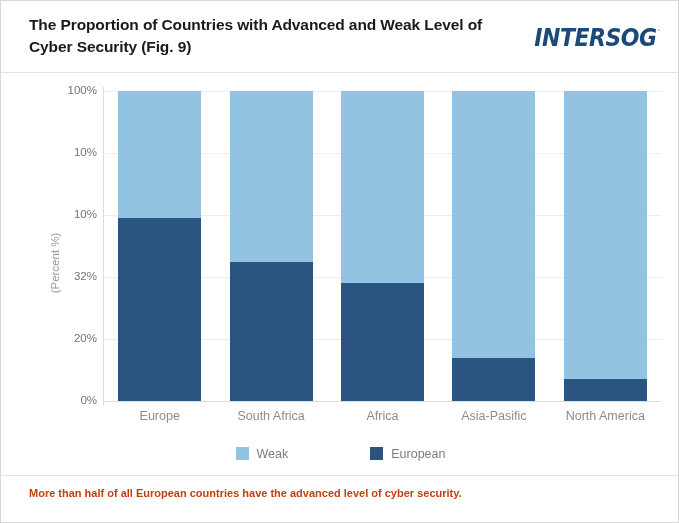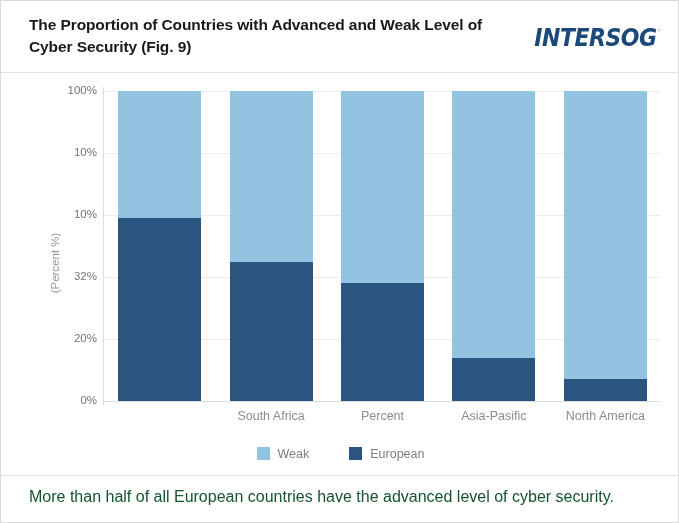--- a/index.html
+++ b/index.html
@@ -194,21 +194,21 @@
   .legend {
     position: absolute;
     left: 0;
     top: 374px;
     width: 679px;
     text-align: center;
     font-size: 0;
   }
   .legend-item {
     display: inline-block;
-    margin: 0 20px;
+    margin: 0 41px;
     font-size: 12px;
     white-space: nowrap;
   }
   .swatch {
     display: inline-block;
     width: 13px;
     height: 13px;
     vertical-align: -2px;
     margin-right: 8px;
   }
@@ -217,23 +217,24 @@
     color: #7d7d7d;
     font-size: 12.5px;
   }
 
   
   .caption {
     position: absolute;
     left: 28px;
     top: 485px;
     width: 630px;
-    font-size: 16px;
-    color: #14532d;
+    font-size: 11px;
+    color: #c2410c;
     line-height: 1.4;
+    font-weight: bold;
   }
 </style>
 </head>
 <body>
 
 <div id="page">
 
   <div class="header">
     <div class="title">The Proportion of Countries with Advanced and Weak Level of Cyber Security (Fig. 9)</div>
     <div class="logo"><span>INTERSOG</span><span class="tm">´</span></div>
@@ -279,22 +280,23 @@
           <div class="seg seg-weak" style="height: 266.6px; background: rgb(146, 195, 224);"></div>
           <div class="seg seg-adv" style="height: 43.4px; background: rgb(43, 85, 128);"></div>
         </div>
         <div class="bar-group" style="left: 459.8px;">
           <div class="seg seg-weak" style="height: 288.3px; background: rgb(146, 195, 224);"></div>
           <div class="seg seg-adv" style="height: 21.7px; background: rgb(43, 85, 128);"></div>
         </div>
       </div>
 
     <div class="cat-labels" id="catlabels">
+        <div class="cat-label" style="left: -4.3px;">Europe</div>
         <div class="cat-label" style="left: 107.1px;">South Africa</div>
-        <div class="cat-label" style="left: 218.5px;">Percent</div>
+        <div class="cat-label" style="left: 218.5px;">Africa</div>
         <div class="cat-label" style="left: 441.3px;">North America</div>
         <div class="cat-label" style="left: 329.9px;">Asia-Pasific</div>
       </div>
 
     <div class="legend" id="legend"><div class="legend-item"><span class="swatch" style="background: rgb(146, 195, 224);"></span><span class="legend-text">Weak</span></div><div class="legend-item"><span class="swatch" style="background: rgb(43, 85, 128);"></span><span class="legend-text">European</span></div></div>
   </div>
 
   <div class="divider-bottom"></div>
 
   <div class="caption">More than half of all European countries have the advanced level of cyber security.</div>

